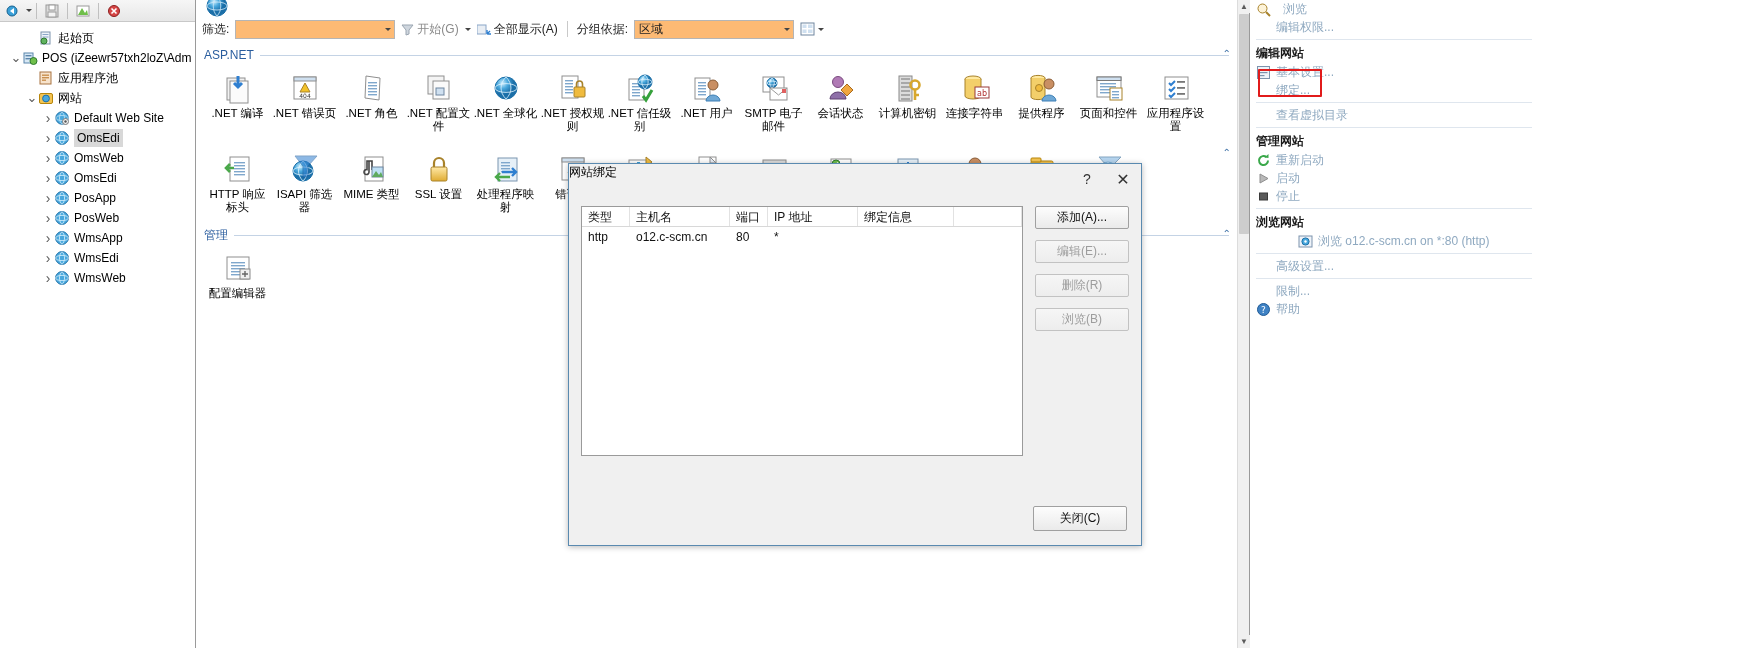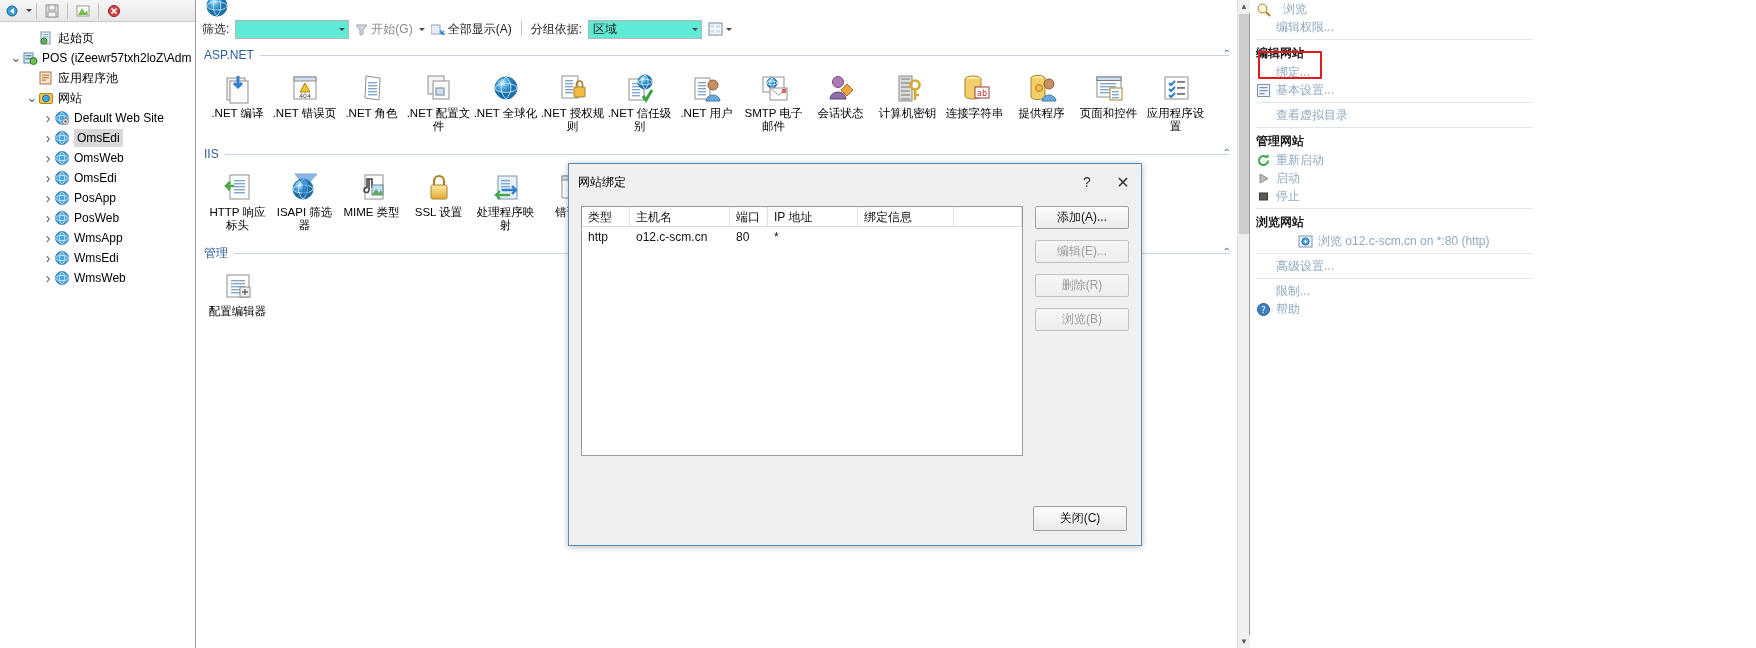--- a/index.html
+++ b/index.html
@@ -48,21 +48,21 @@
   .globe-tab {
     position:absolute; left:8px; top:-8px; width:26px; height:26px;
   }
   .filterbar {
     position:absolute; left:0; top:16px; right:16px; height:26px;
     display:flex; align-items:center; gap:6px; padding-left:6px;
     font-size:12px; color:#222;
   }
   .fb-label { color:#222; }
   .fb-combo {
-    width:114px; height:19px; border:1px solid #b5b5b5; background:#5eead4;
+    width:160px; height:19px; border:1px solid #b5b5b5; background:#fdba74;
     display:flex; align-items:center; justify-content:flex-end; padding-right:3px;gap:48px;
   }
   .fb-item { display:flex; align-items:center; gap:3px; color:#8a8a8a; }
   .fb-item.enabled { color:#222;justify-content:space-between; }
   .vsep { width:1px; height:16px; background:#c9c9c9; margin:0 3px; }
 
   .scroll-area { position:absolute; left:0; top:42px; right:12px; bottom:0; overflow:hidden; }
 
   .group { position:relative; margin: 4px 8px 0 8px; }
   .group-head {
@@ -114,21 +114,21 @@
   .red-box {
     position:absolute; border:2px solid #e11b1b; border-radius:1px;
   }
 
   
   .dlg {
     position:absolute; left:568px; top:163px; width:574px; height:383px;
     background:#f0f0f0; border:1px solid #5a8ab0; box-shadow:0 1px 6px rgba(0,0,0,.28);
   }
   .dlg-title {
-    height:36px; display:flex; align-items:center; padding-left:9px;
+    height:36px; display:flex; 
     font-size:12px; color:#000; background:#f0f0f0;
   }
   .dlg-title .t { flex:1; }
   .dlg-btn-help, .dlg-btn-close {
     width:36px; height:30px; display:flex; align-items:center; justify-content:center;
     font-size:14px; color:#333;
   }
   .dlg-btn-close { font-size:16px; font-weight:300; }
   .dlg-body { position:absolute; left:0; top:36px; right:0; bottom:0; }
   .lv {
@@ -648,24 +648,20 @@
                   <path d="M9 23 L11 25 L15 21" stroke="#2f7fd0" stroke-width="2" fill="none"></path>
                   <rect x="17" y="9" width="8" height="1.8" fill="#777"></rect>
                   <rect x="17" y="15" width="8" height="1.8" fill="#777"></rect>
                   <rect x="17" y="21" width="8" height="1.8" fill="#777"></rect>
                 </svg></div>
               <div class="icon-text">应用程序设置</div>
             </div>
           </div>
         </div>
         <div class="group">
-          <div class="group-head">
-            <span class="group-title">IIS</span>
-            <span class="group-line"></span>
-          </div>
           <span class="group-collapse">⌃</span>
           <div class="icon-grid">
             <div class="icon-cell">
               <div class="icon-art"><svg width="32" height="32" viewBox="0 0 32 32">
                   <defs>
                     <radialGradient id="g1" cx="34%" cy="28%">
                       <stop offset="0%" stop-color="#cdeefc"></stop>
                       <stop offset="50%" stop-color="#49a8dd"></stop>
                       <stop offset="100%" stop-color="#1b6fa8"></stop>
                     </radialGradient>
@@ -939,32 +935,32 @@
         </div>
         <div class="rp-row" style="position: relative;">
           <span class="rp-ico blank"></span>
           <span class="rp-link muted">编辑权限...</span>
         </div>
         <div class="rp-sep"></div>
         <div class="rp-header">
           <span>编辑网站</span>
         </div>
         <div class="rp-row" style="position: relative;">
-          <span class="rp-ico blank"></span>
-          <span class="rp-link muted">绑定...</span>
-          <div class="red-box" style="left: 8px; top: -12px; width: 64px; height: 28px; border-color: rgb(225, 27, 27);"></div>
-        </div>
-        <div class="rp-row" style="position: relative;">
           <span class="rp-ico"><svg width="15" height="15" viewBox="0 0 15 15">
               <rect x="1.5" y="1.5" width="12" height="12" fill="#eef3f9" stroke="#7c93ad"></rect>
               <rect x="3.5" y="4" width="8" height="1.2" fill="#7c93ad"></rect>
               <rect x="3.5" y="7" width="8" height="1.2" fill="#7c93ad"></rect>
               <rect x="3.5" y="10" width="5" height="1.2" fill="#7c93ad"></rect>
             </svg></span>
           <span class="rp-link muted">基本设置...</span>
+        </div>
+        <div class="rp-row" style="position: relative;">
+          <span class="rp-ico blank"></span>
+          <span class="rp-link muted">绑定...</span>
+          <div class="red-box" style="left: 8px; top: -12px; width: 64px; height: 28px; border-color: rgb(225, 27, 27);"></div>
         </div>
         <div class="rp-sep"></div>
         <div class="rp-row" style="position: relative;">
           <span class="rp-ico blank"></span>
           <span class="rp-link muted">查看虚拟目录</span>
         </div>
         <div class="rp-sep"></div>
         <div class="rp-header">
           <span>管理网站</span>
         </div>

